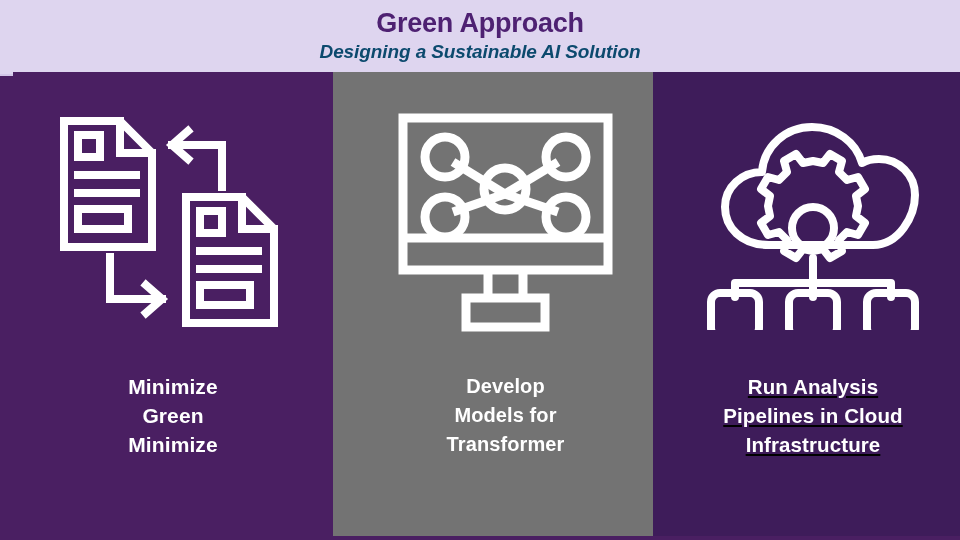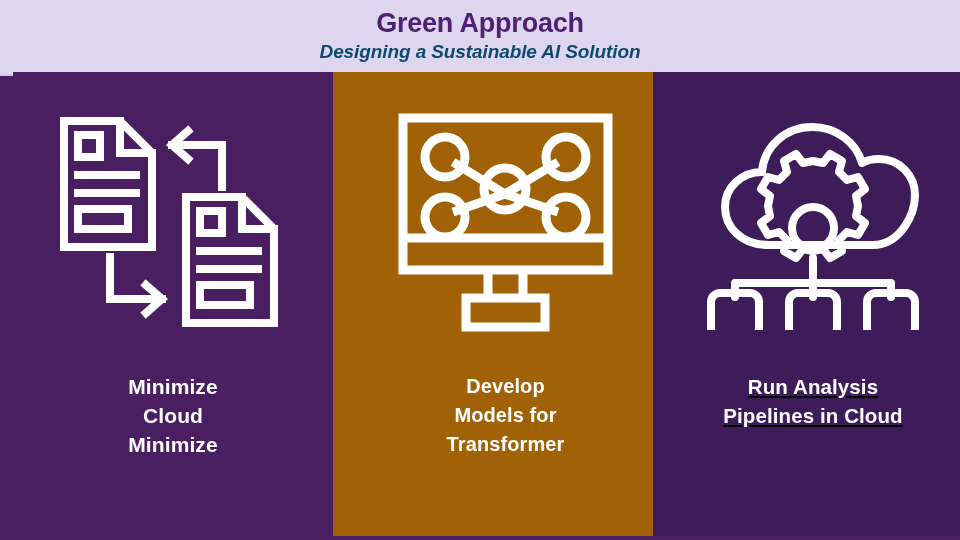--- a/index.html
+++ b/index.html
@@ -68,21 +68,21 @@
   }
   .column {
     position: relative;
     height: 464px;
     display: flex;
     flex-direction: column;
     align-items: center;
     box-sizing: border-box;
   }
   .col-left   { width: 320px; background: #4A1F62; }
-  .col-middle { width: 320px; background: #a16207; padding-left: 25px; }
+  .col-middle { width: 320px; background: #737373; padding-left: 25px; }
   .col-right  { width: 320px; background: #3E1C5A; text-decoration: underline; }
 
   .icon-wrap {
     height: 300px;
     width: 100%;
     display: flex;
     align-items: center;
     justify-content: center;
   }
   .icon-wrap svg {
@@ -144,21 +144,21 @@
             <path d="M164 72 V30 H114"></path>
             <polyline points="130,16 114,30 130,44"></polyline>
 
             <path d="M52 142 V184 H104"></path>
             <polyline points="88,170 104,184 88,198"></polyline>
           </g>
         </svg>
       </div>
       <div class="caption">
         <span class="cap-line">Minimize</span>
-        <span class="cap-line">Cloud</span>
+        <span class="cap-line">Green</span>
         <span class="cap-line">Minimize</span>
       </div>
     </div>
 
     <div class="column col-middle">
       <div class="icon-wrap">
         <svg width="215" height="220" viewBox="0 0 215 220">
           <g fill="none" stroke="#FFFFFF" stroke-width="9" stroke-linecap="butt" stroke-linejoin="miter">
 
             <rect x="5" y="6" width="205" height="152"></rect>
@@ -215,17 +215,18 @@
 
             <rect x="10" y="178" width="48" height="44" rx="9" ry="9"></rect>
             <rect x="88" y="178" width="48" height="44" rx="9" ry="9"></rect>
             <rect x="166" y="178" width="48" height="44" rx="9" ry="9"></rect>
           </g>
         </svg>
       </div>
       <div class="caption caption-right">
         <span class="cap-line">Run Analysis</span>
         <span class="cap-line">Pipelines in Cloud</span>
+        <span class="cap-line">Infrastructure</span>
       </div>
     </div>
 
   </div>
 </div>
 
 </body></html>

